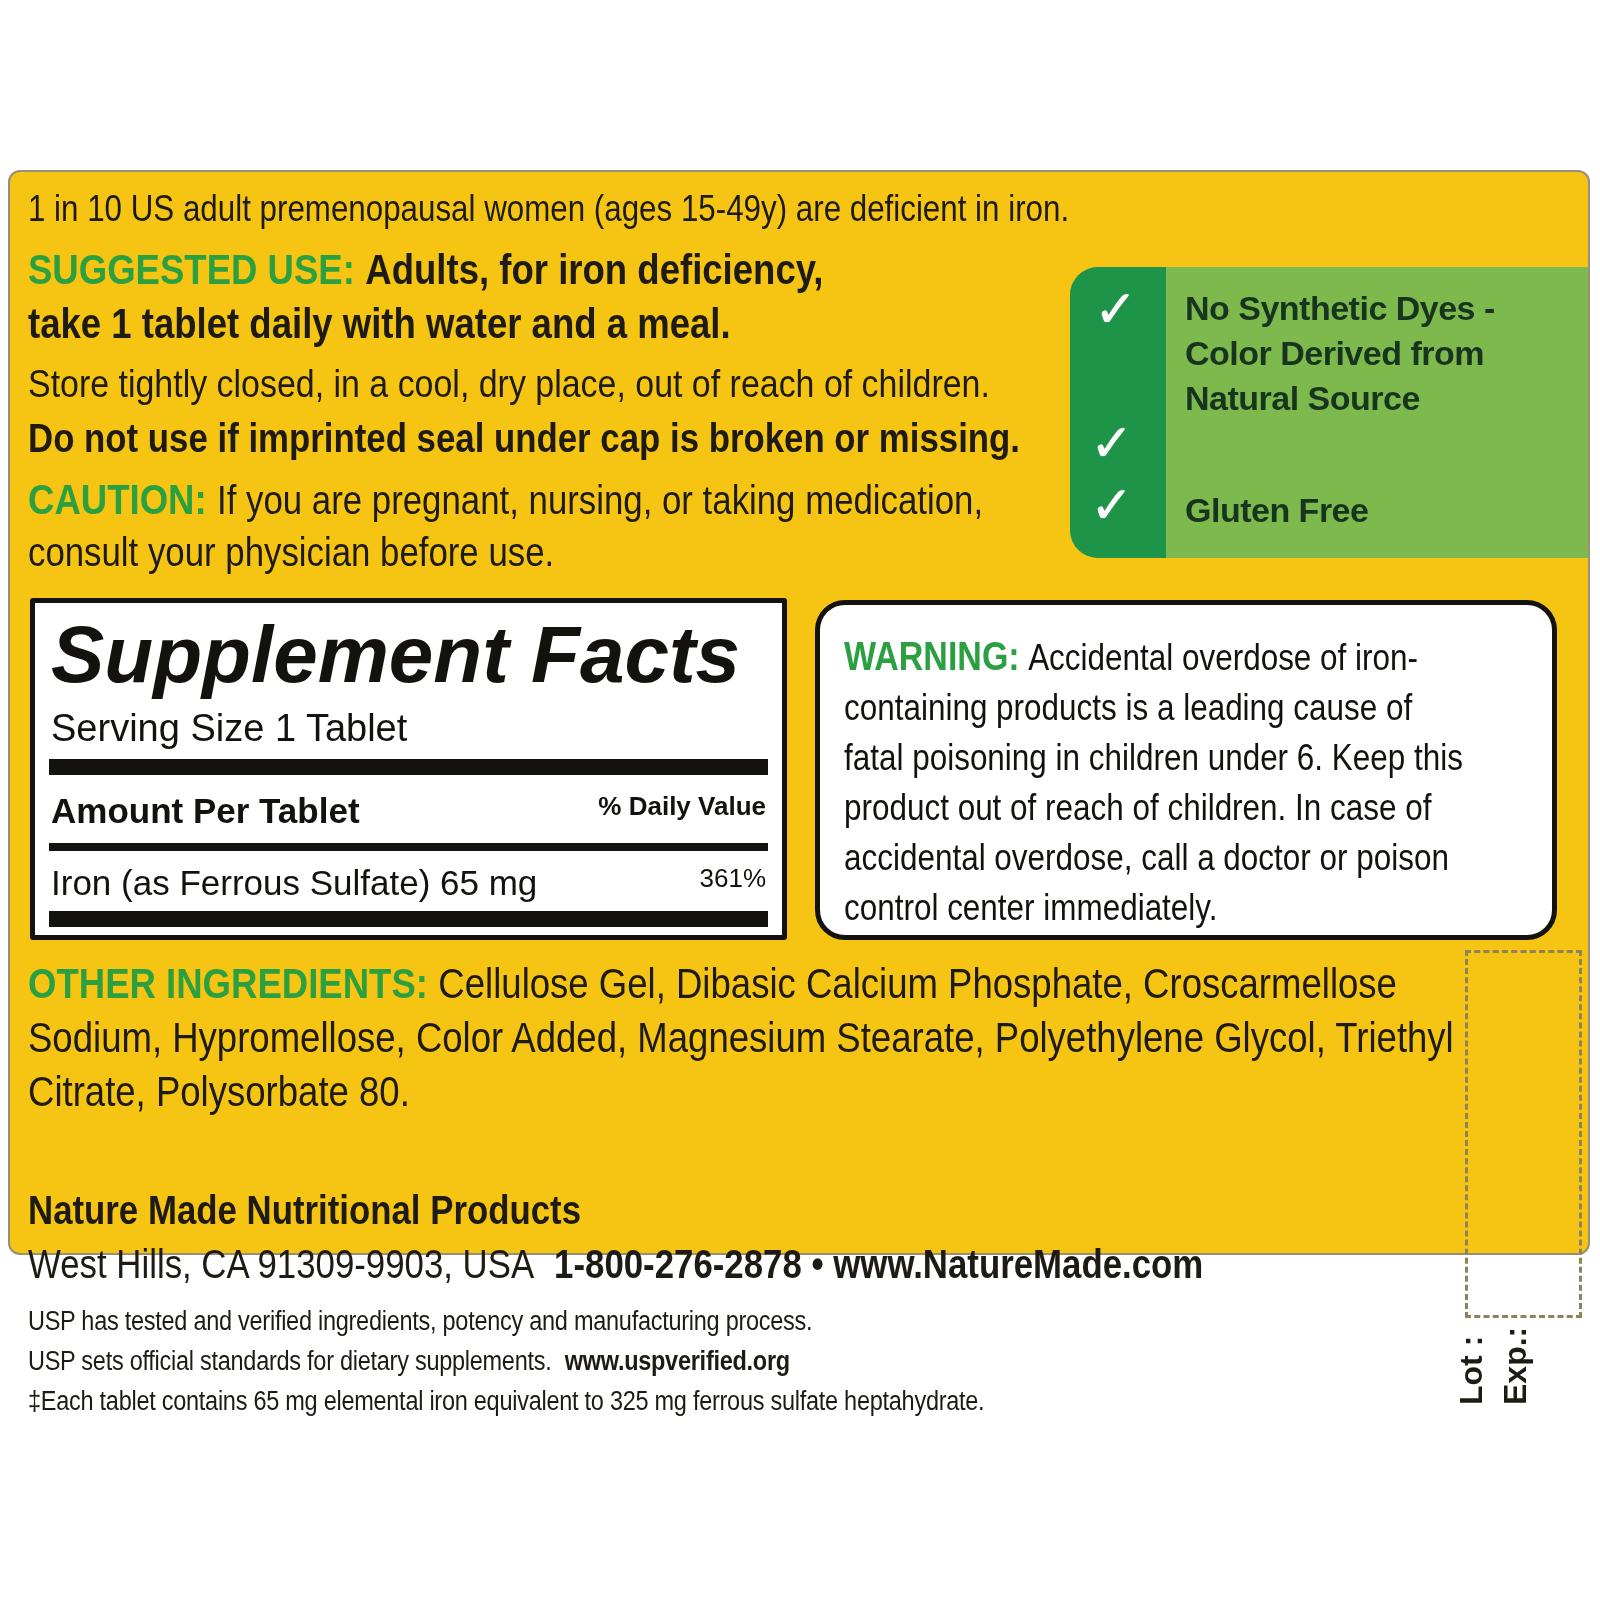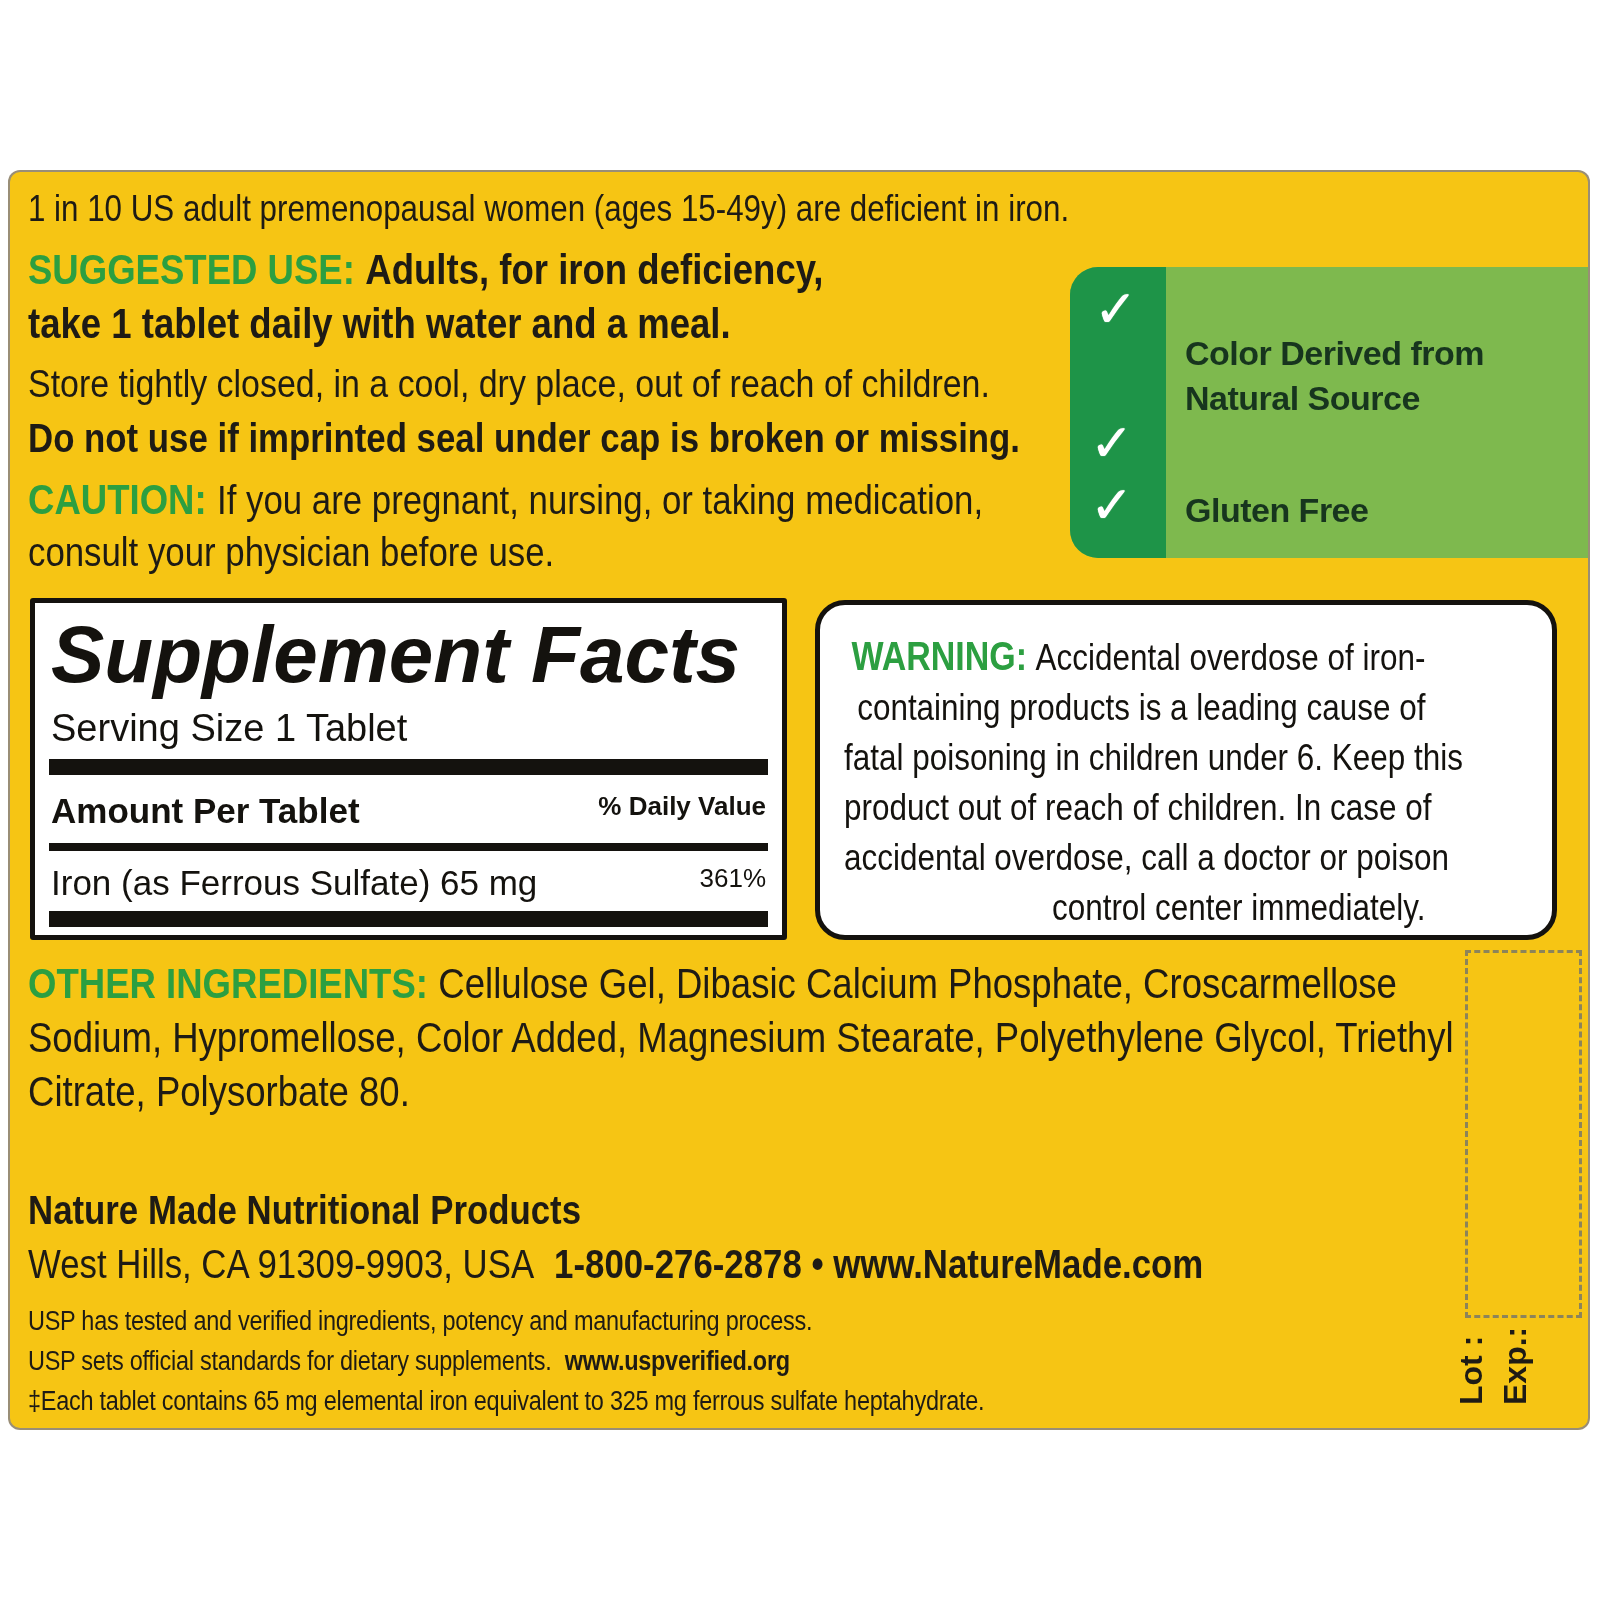--- a/index.html
+++ b/index.html
@@ -2,24 +2,23 @@
 <html><head>
 <meta charset="utf-8">
 <style>
   html,body{margin:0;padding:0;}
   body{
     width:1600px;height:1600px;background:#ffffff;position:relative;
     font-family:"Liberation Sans","DejaVu Sans",sans-serif;
     color:#1e1b15;overflow:hidden;
   }
   .label{
-    position:absolute;left:10px;top:172px;width:1578px;height:1256px;
+    position:absolute;left:10px;top:172px;width:1578px;height:1081px;
     background:#f6c514;border-radius:10px;
     box-shadow:0 0 0 2px rgba(70,50,8,0.55);
-    text-align:right;
   }
   .abs{position:absolute;white-space:nowrap;}
   .cond{transform:scaleX(0.87);transform-origin:0 0;}
   .b{font-weight:700;}
   .green{color:#2c9f41;font-weight:700;}
   .hd{margin-right:12px;}
   
   .badge-panel{
     position:absolute;left:1060px;top:95px;width:518px;height:291px;
     background:#7eb94e;border-top-left-radius:28px;border-bottom-left-radius:28px;
@@ -86,20 +85,21 @@
   <div class="abs cond" style="left:18px;top:304px;font-size:40px;">
     <span class="green hd" style="font-size:42px;">CAUTION:</span><span>If you are pregnant, nursing, or taking medication,</span>
   </div>
   <div class="abs cond" style="left:18px;top:358px;font-size:40px;">consult your physician before use.</div>
 
   <div class="badge-panel">
     <div class="badge-strip"></div>
     <span class="check" style="left:24px;top:16px;">✓</span>
     <span class="check" style="left:20px;top:150px;">✓</span>
     <span class="check" style="left:20px;top:212px;">✓</span>
+    <div class="badge-line" style="top:22px;">No Synthetic Dyes -</div>
     <div class="badge-line" style="top:67px;">Color Derived from</div>
     <div class="badge-line" style="top:112px;">Natural Source</div>
     <div class="badge-line" style="top:224px;">Gluten Free</div>
   </div>
 
   <div class="sf-box">
     <div class="sf-title">Supplement Facts</div>
     <div class="sf-serving">Serving Size 1 Tablet</div>
     <div class="sf-bar" style="top:156px;height:16px;"></div>
     <div class="sf-row-l b" style="top:188px;">Amount Per Tablet</div>

